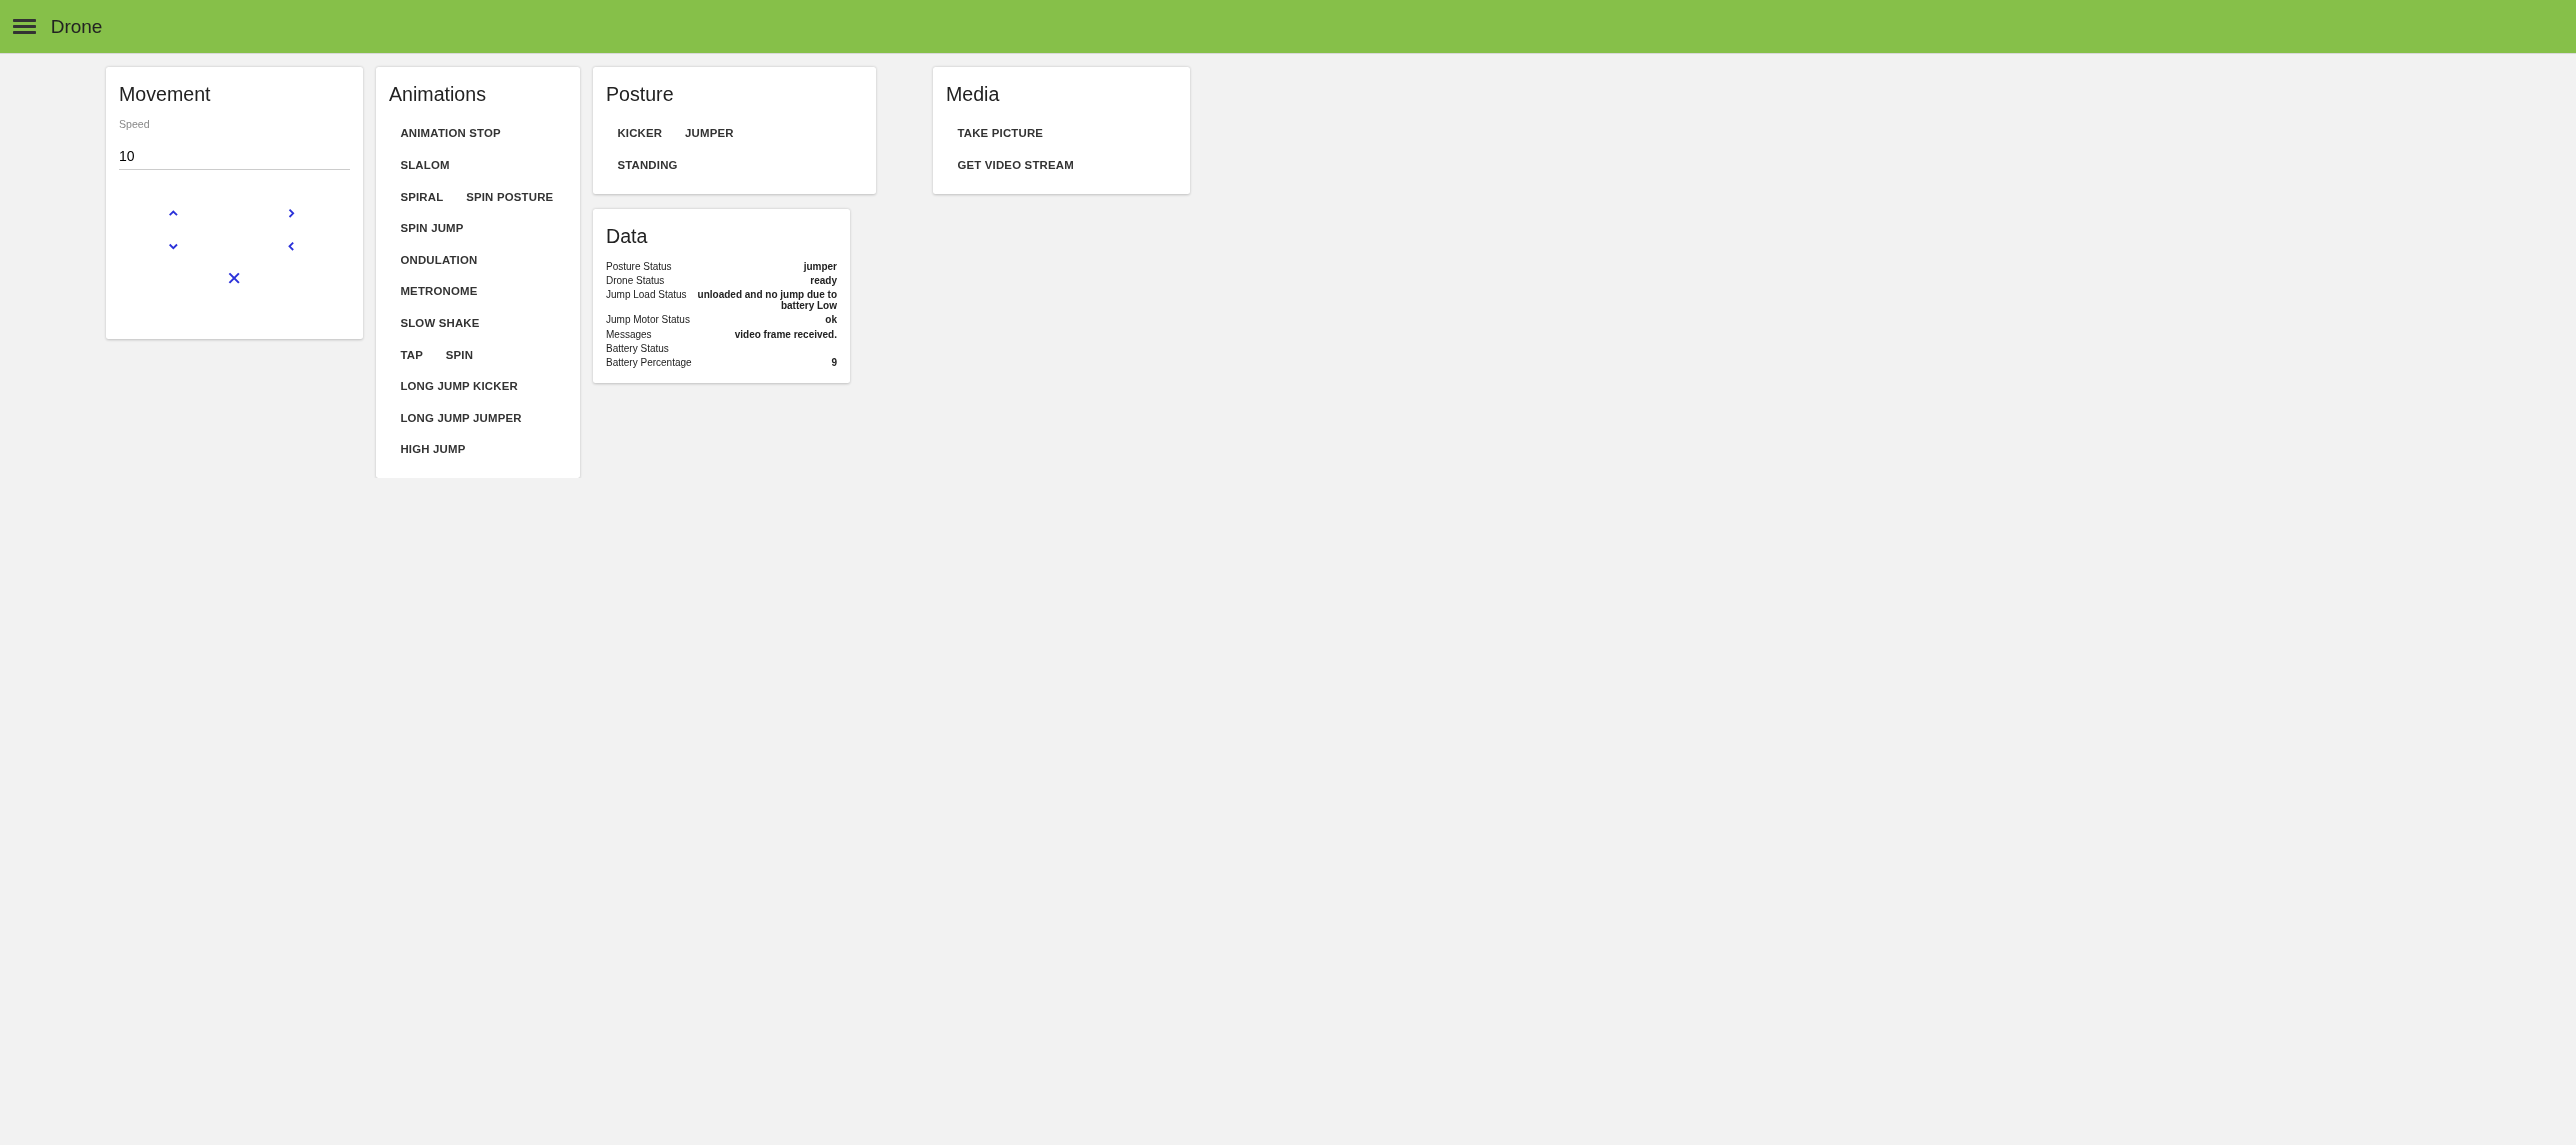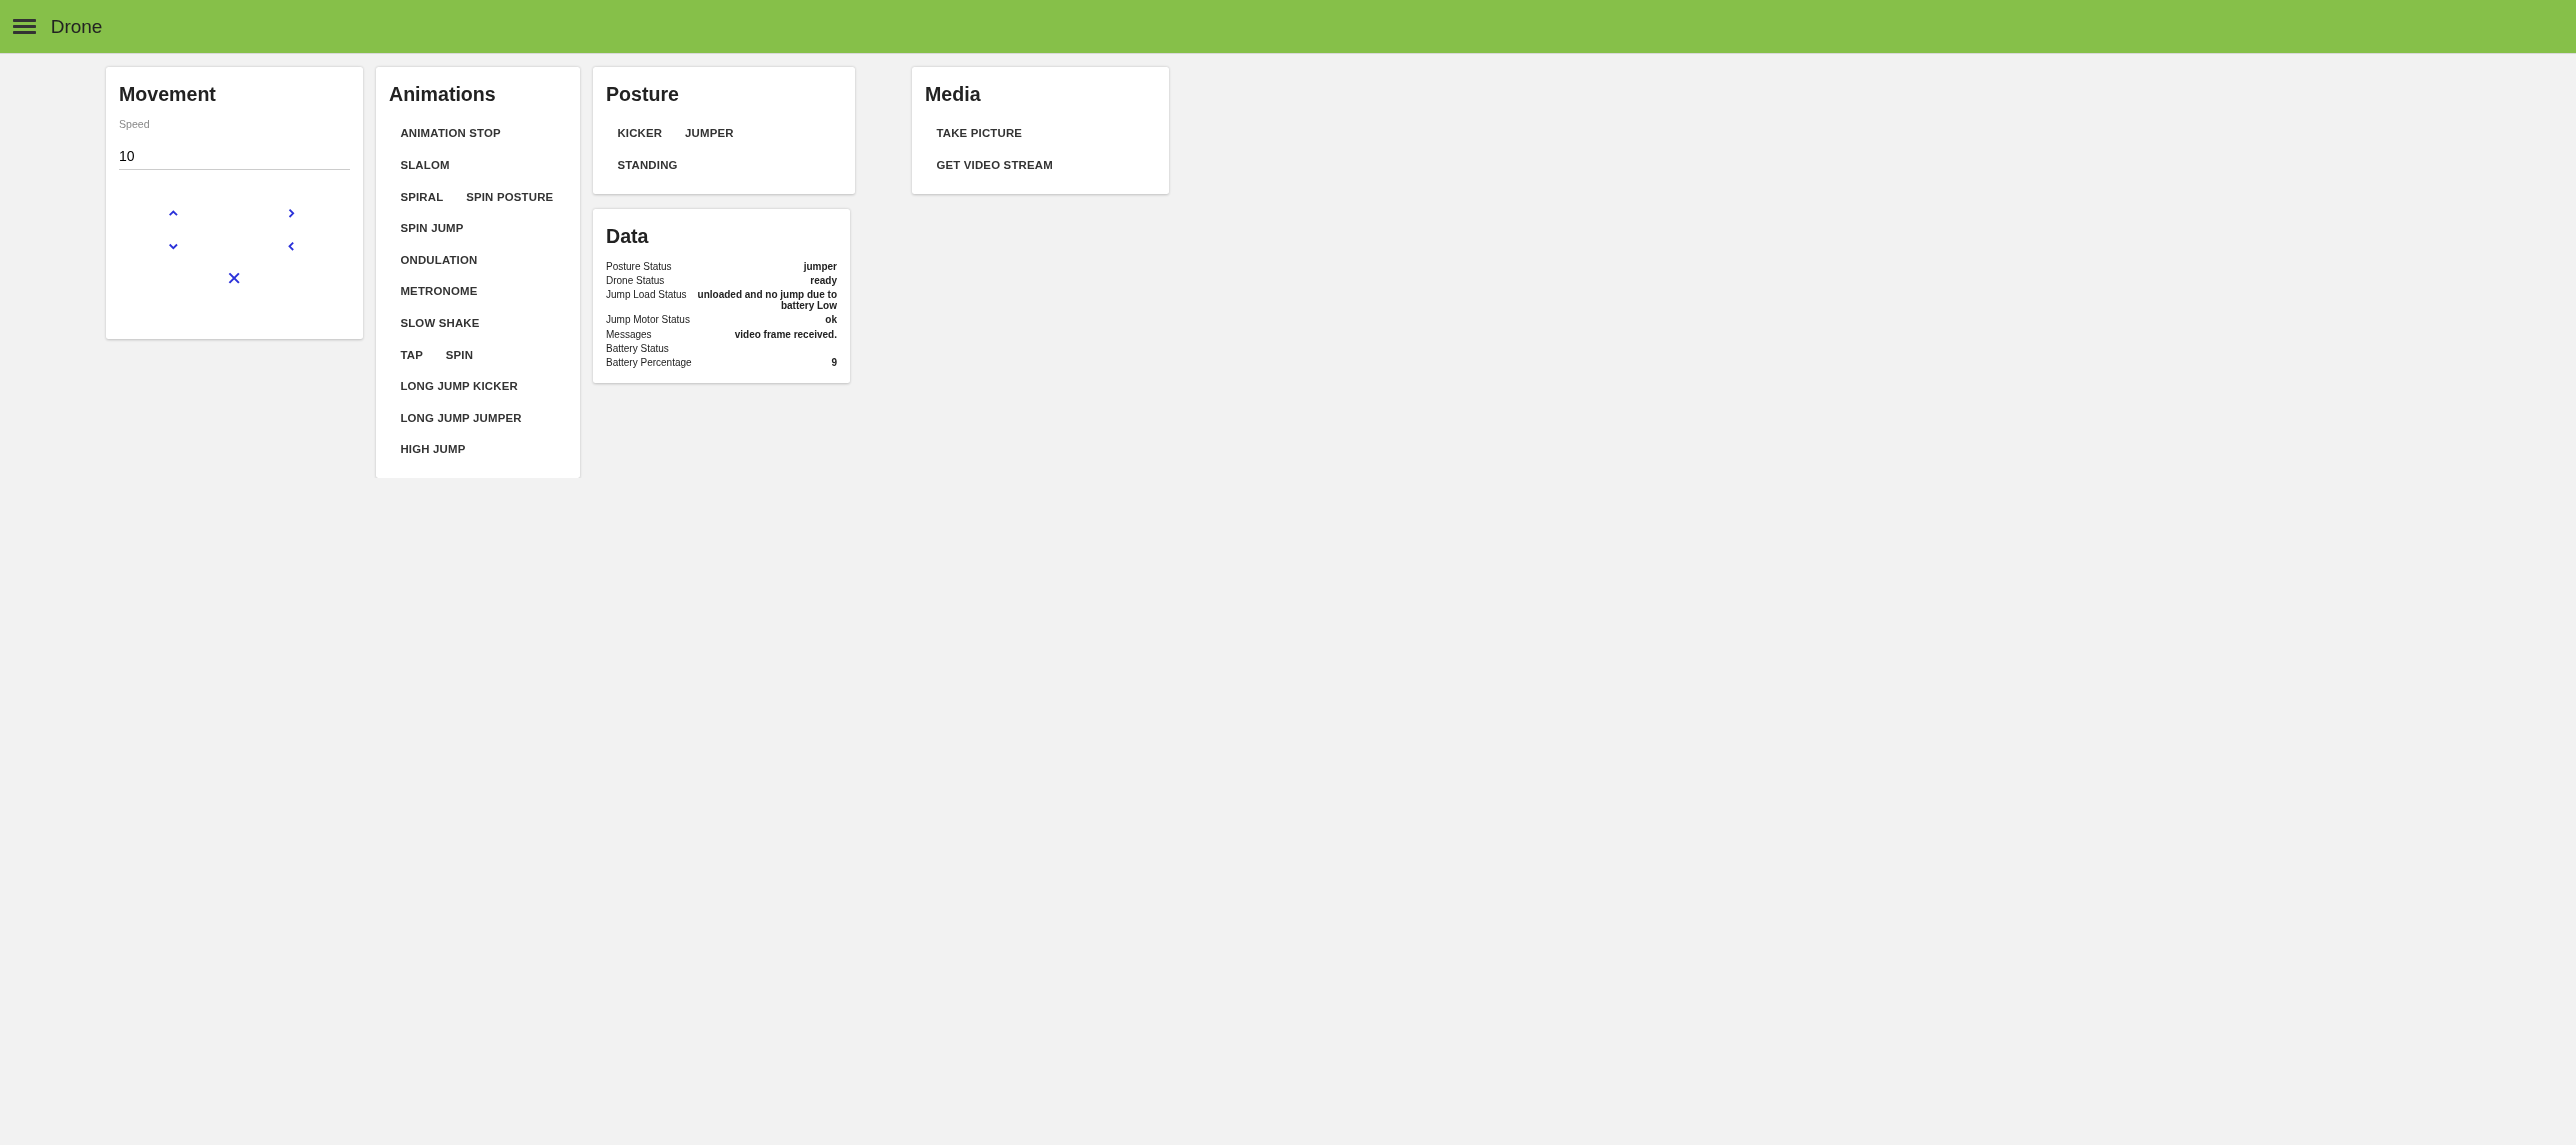--- a/index.html
+++ b/index.html
@@ -51,25 +51,25 @@
   }
   .card {
     background: #fff;
     border-radius: 2.5px;
     box-shadow: 0 0.8px 2.5px rgba(0,0,0,0.15), 0 0.8px 3.3px rgba(0,0,0,0.07);
     padding: 13px;
   }
   .card h2 {
     margin: 3.3px 0 11.4px 0;
     font-size: 19.6px;
-    font-weight: 700;
+    font-weight: 400;
   }
   .movement-card { width: 257px; }
   .animations-card { width: 204px; }
-  .posture-card { width: 262px; }
+  .posture-card { width: 283px; }
   .media-card { width: 257px; margin-left: 44px; }
   .data-card { width: 257px; }
   .image-card { width: 257px; }
 
   .speed-label {
     display: block;
     font-size: 10.6px;
     color: #888;
     margin-bottom: 17px;
   }

